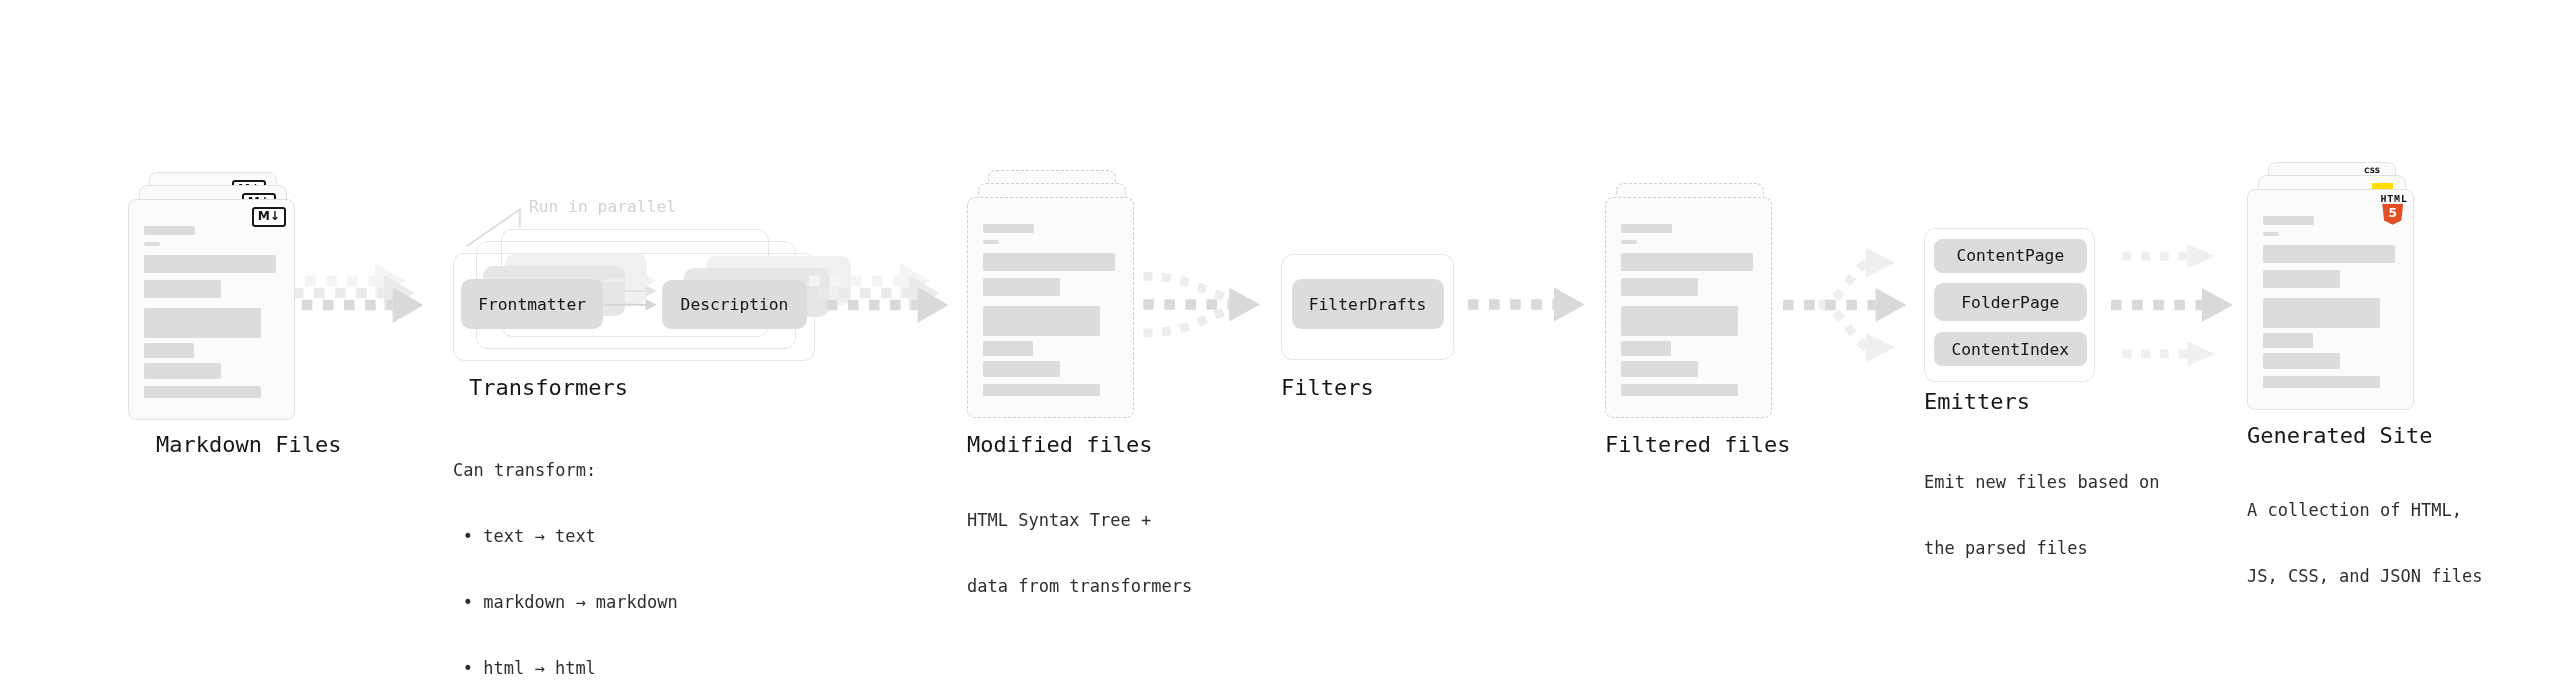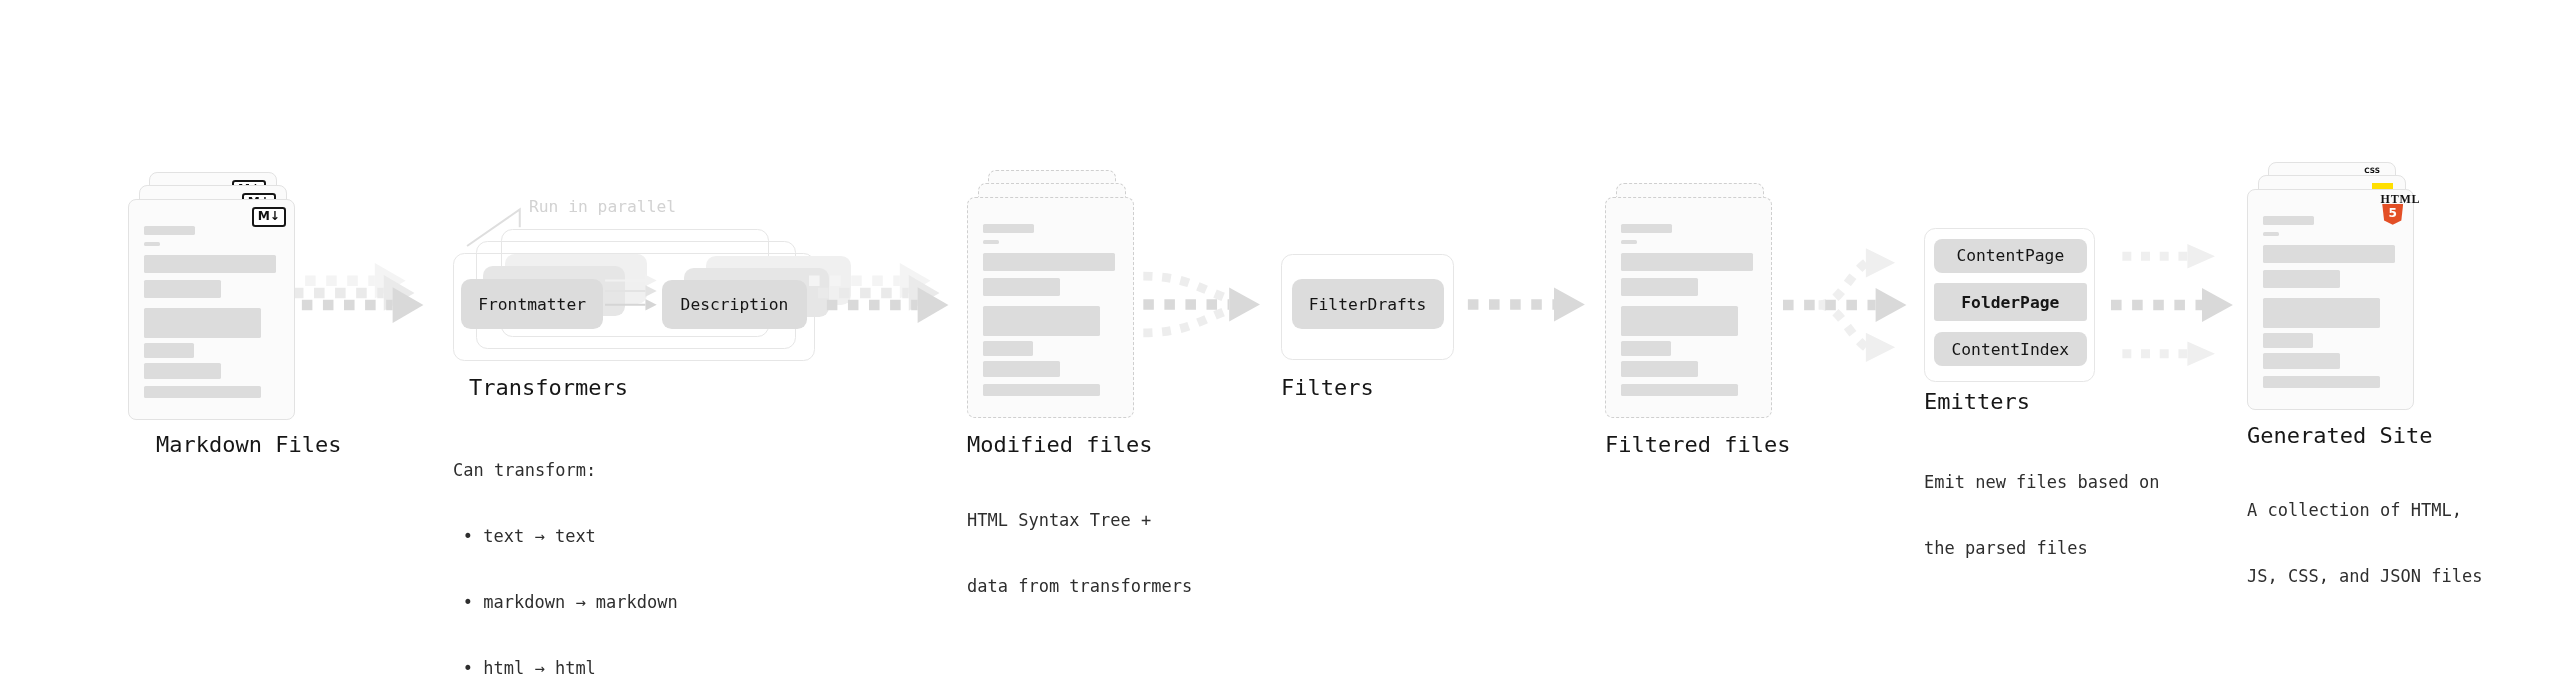--- a/index.html
+++ b/index.html
@@ -45,21 +45,21 @@
     z-index:4;
   }
   .fcard.b1 .mdbadge, .fcard.b2 .mdbadge { right:9.8px; top:6.5px; }
 
   
   .cssbadge { position:absolute; top:4.1px; right:11.4px; width:23px; text-align:center; }
   .cssbadge .t { font-family:"DejaVu Sans","Liberation Sans",sans-serif; font-weight:bold; font-size:7.3px; color:#111; display:block; line-height:8.1px; }
   .cssbadge .u { height:3.3px; background:#2965f1; margin-top:0.8px; border-radius:0.8px; }
   .jsbadge { position:absolute; top:7.3px; right:11.4px; width:21px; height:9px; background:#ffdf00; }
   .html5 { position:absolute; top:5.7px; right:8.1px; width:24.4px; text-align:center; z-index:4; }
-  .html5 .t { font-family:Liberation Serif, serif; font-weight:bold; font-size:12px; letter-spacing:0.8px; color:#111; display:block; line-height:7.3px; }
+  .html5 .t { font-family:Liberation Mono, monospace; font-weight:bold; font-size:10px; letter-spacing:0.8px; color:#111; display:block; line-height:7.3px; }
   .html5 .shield {
     width:21px; height:21px; margin:0.8px auto 0;
     background:#e34f26;
     clip-path:polygon(0 0,100% 0,91% 80%,50% 100%,9% 80%);
     color:#ffffff;
     font-family:"DejaVu Sans","Liberation Sans",sans-serif;
     font-weight:bold; font-size:12.2px; line-height:19.5px;
   }
 
   
@@ -257,21 +257,21 @@
     </g>
     <g stroke="#d9d9d9" fill="#d9d9d9">
       <line x1="6" y1="80" x2="120" y2="80" stroke-width="13" stroke-dasharray="13 13"></line>
       <polygon points="120,59 158,80 120,101" stroke="none"></polygon>
     </g>
   </svg>
 
   <div class="abs" style="left:1924px; top:228px; width:179px; height:158px;">
     <div class="outline" style="left:0; top:0; width:171px; height:154px;"></div>
     <div class="graybox" style="left:9.8px; top:10.6px; width:153px; height:34px; border-radius:8.1px;">ContentPage</div>
-    <div class="graybox" style="left:9.8px; top:55px; width:153px; height:38px; border-radius:3px;font-weight:bold;">FolderPage</div>
+    <div class="graybox" style="left:9.8px; top:55px; width:153px; height:38px; border-radius:9px;">FolderPage</div>
     <div class="graybox" style="left:9.8px; top:104px; width:153px; height:34px; border-radius:8.1px;">ContentIndex</div>
   </div>
   <div class="nodelabel" style="left:1924px; top:389px;">Emitters</div>
   <div class="nodedesc" style="left:1924px; top:427px;">
     <div>Emit new files based on</div>
     <div>the parsed files</div>
   </div>
 
   <svg style="left:2106px; top:244px;" width="140" height="130" viewBox="0 0 172 160">
     <g stroke="#efefef" fill="#efefef">

